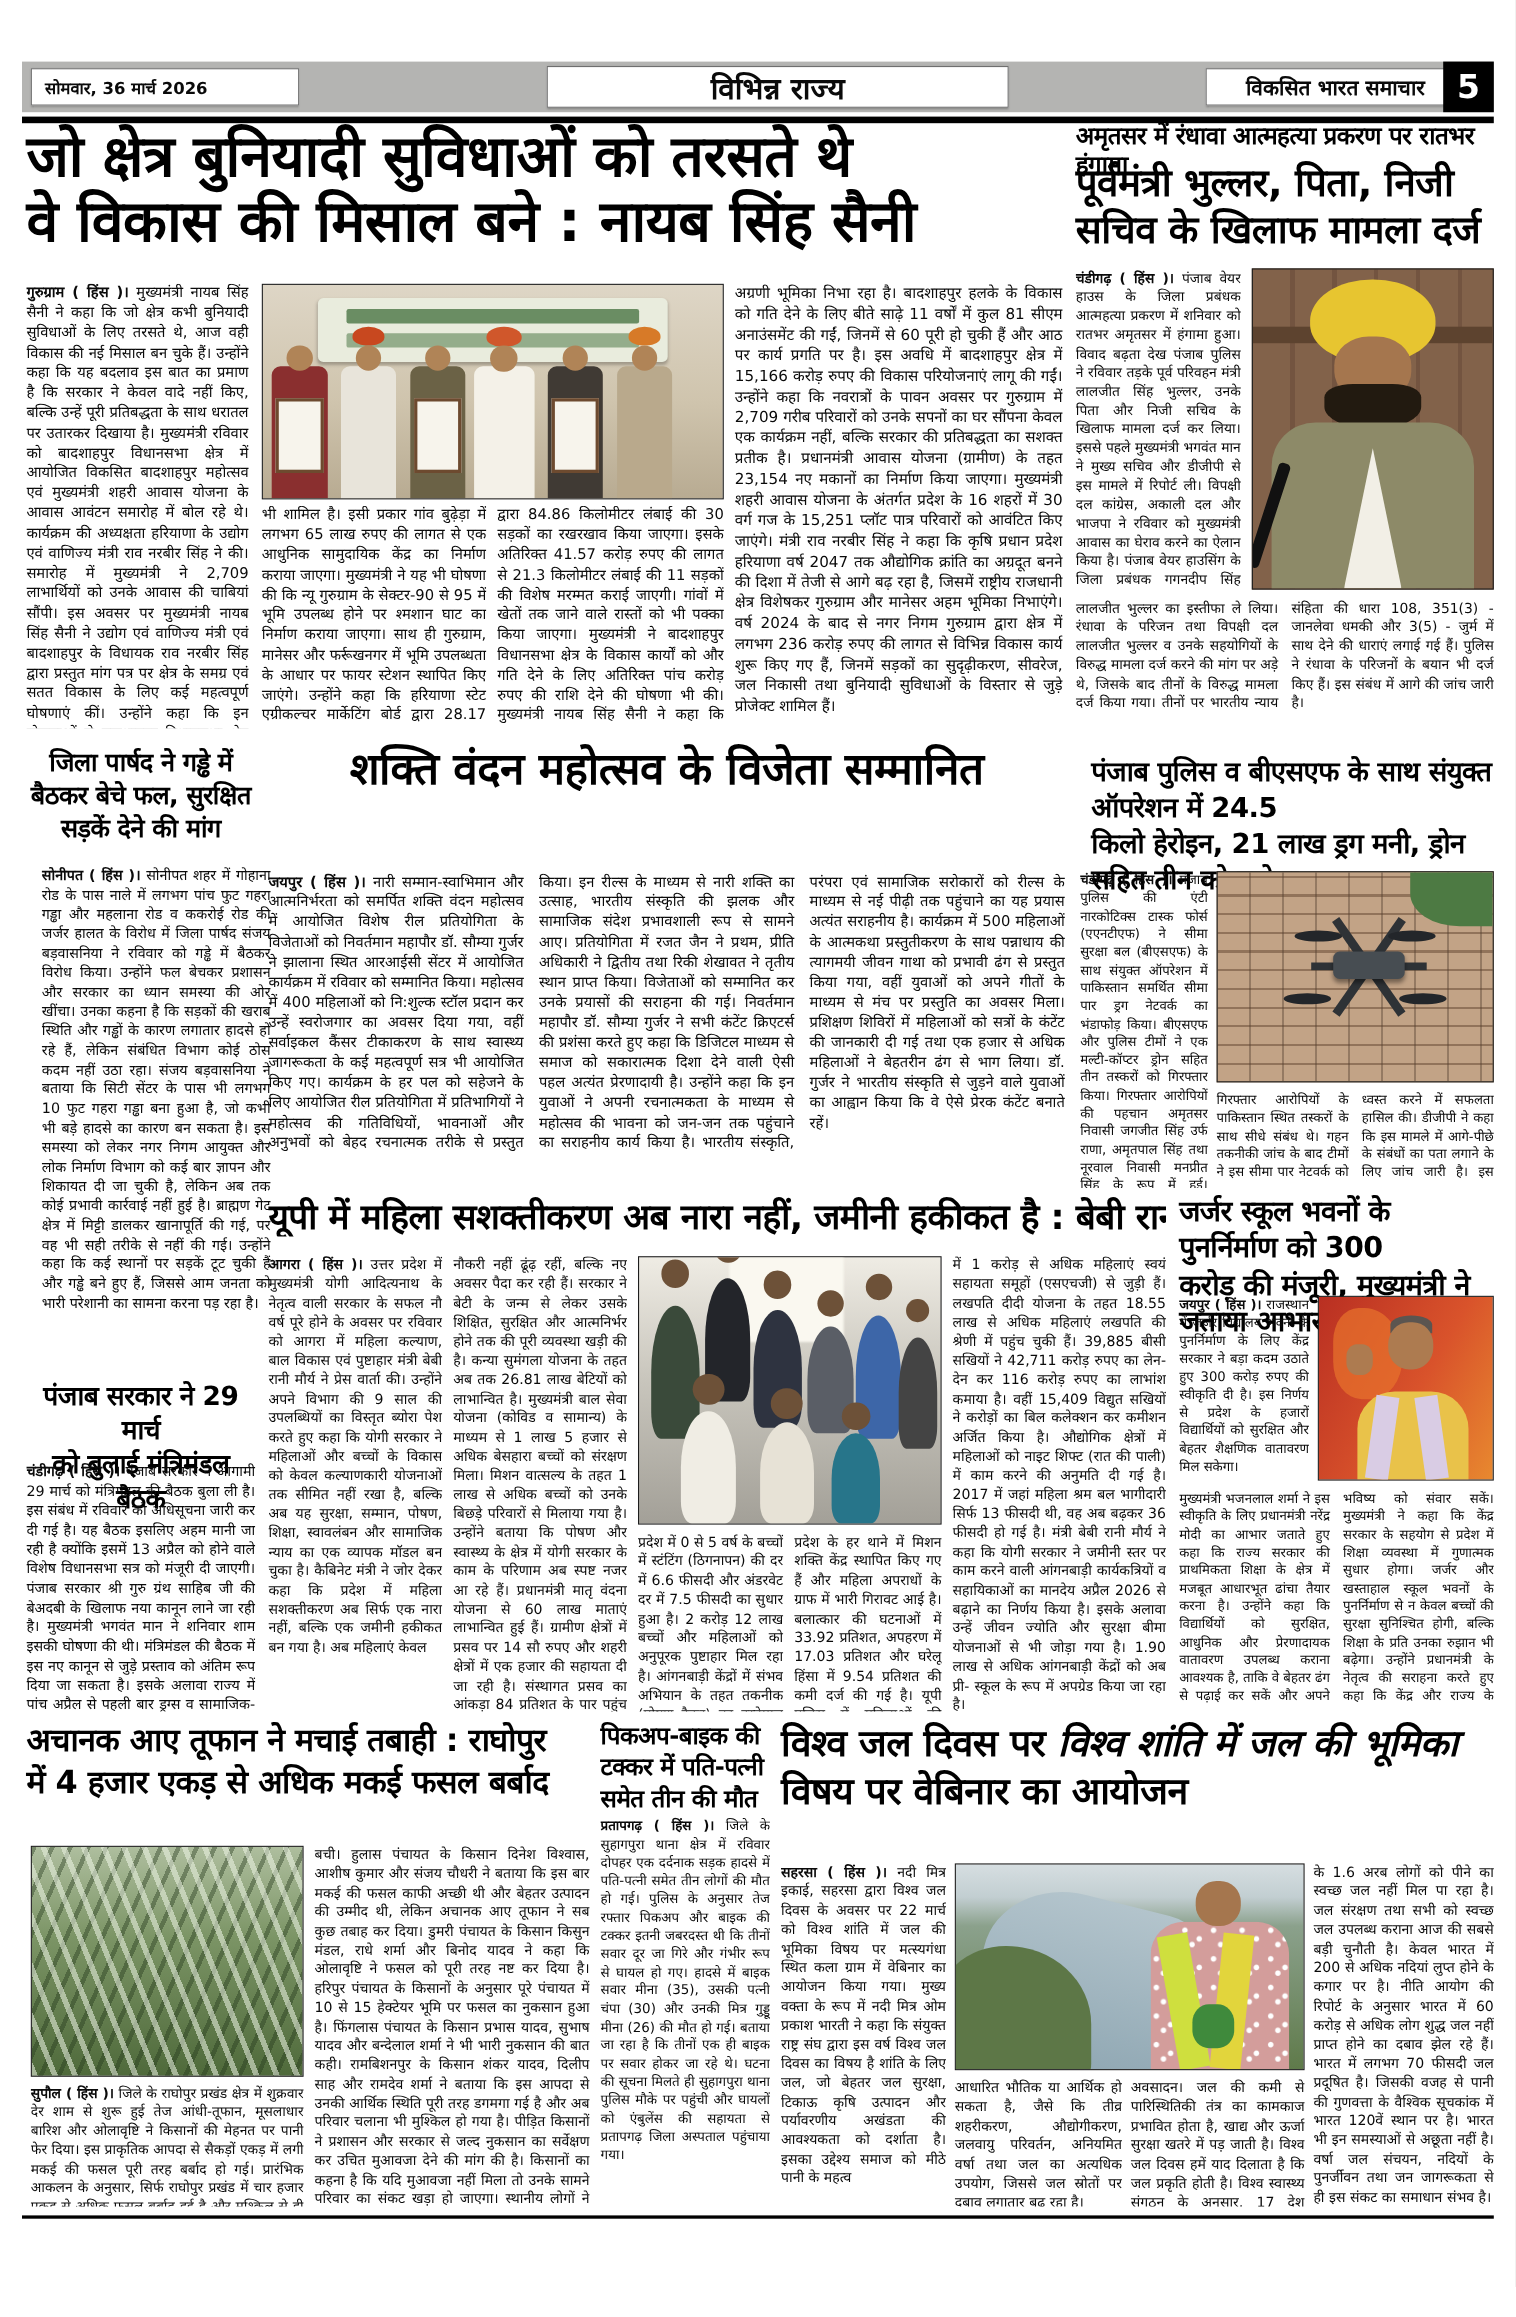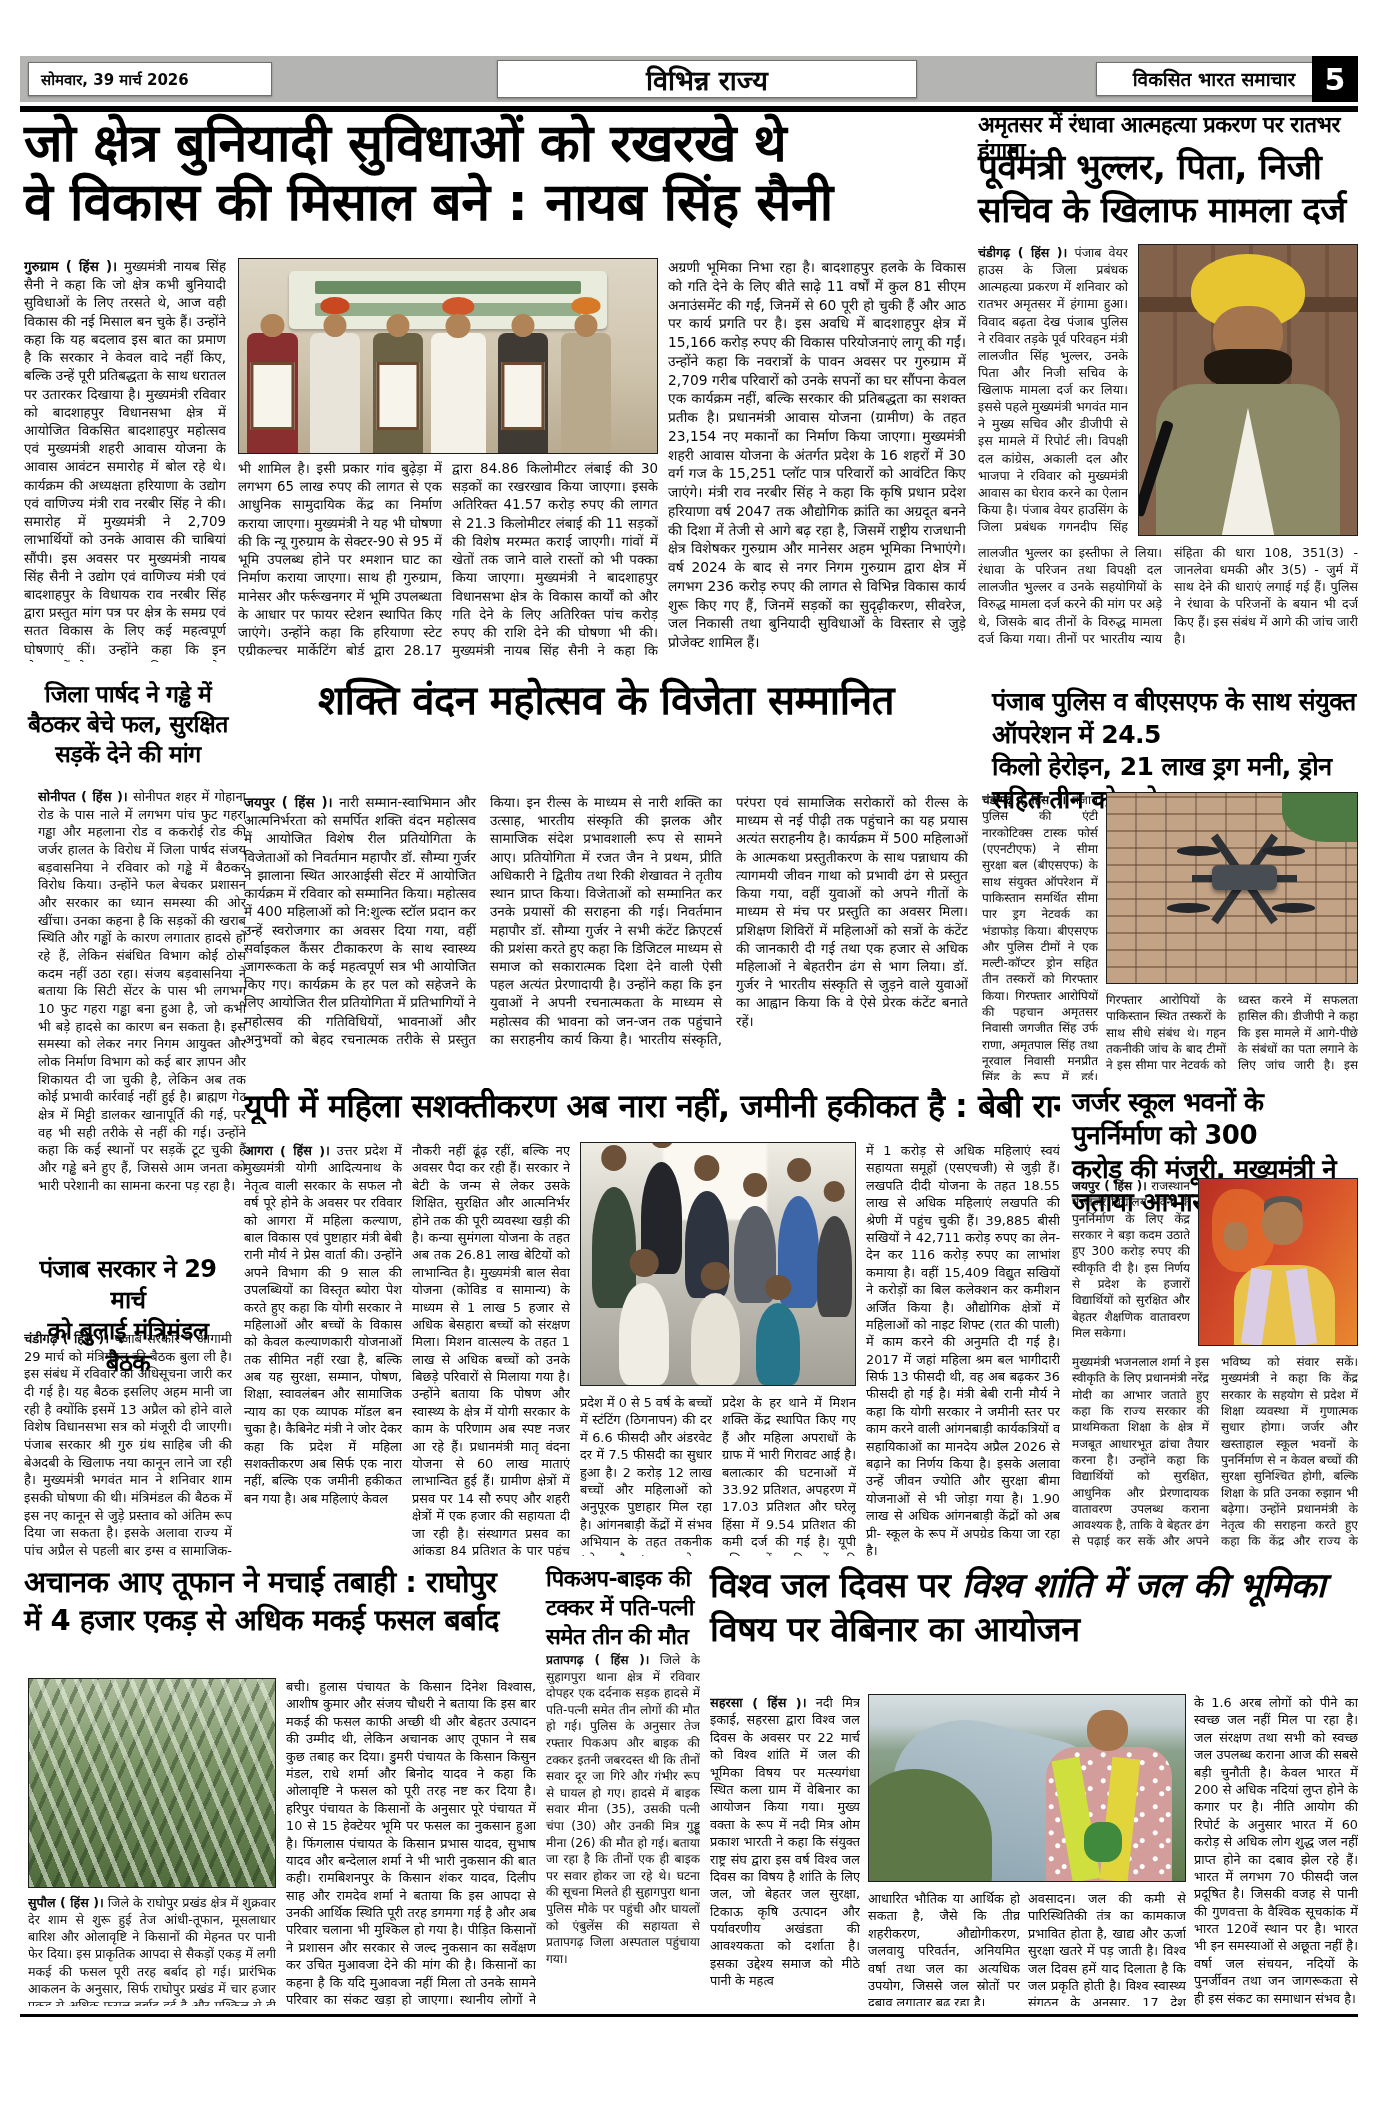--- a/index.html
+++ b/index.html
@@ -70,37 +70,37 @@
   .ph-river .man-scf2{right:30%;transform:rotate(-10deg);background:#cfdf3e;}
   .ph-river .patch{position:absolute;bottom:10%;right:20%;width:12%;height:22%;background:#3f8a3c;border-radius:40%;}
 </style>
 </head>
 <body>
 
 <div id="page">
 
   <div class="abs" style="left:20px;top:56px;width:1338px;height:46px;background:#b4b4b2;">
     <div class="mbox abs" style="left:8px;top:6px;width:244px;height:34px;padding-left:12px;">
-      <span style="font-weight:bold;font-size:15px;">सोमवार, 39 मार्च 2026</span>
+      <span style="font-weight:bold;font-size:15px;">सोमवार, 36 मार्च 2026</span>
     </div>
     <div class="mbox abs" style="left:477px;top:4px;width:420px;height:38px;justify-content:center;">
       <span style="font-weight:bold;font-size:27px;">विभिन्न राज्य</span>
     </div>
     <div class="mbox abs" style="left:1076px;top:6px;width:236px;height:34px;justify-content:center;">
       <span style="font-weight:bold;font-size:19px;">विकसित भारत समाचार</span>
     </div>
     <div class="abs" style="left:1292px;top:0;width:46px;height:46px;background:#000;color:#fff;display:flex;align-items:center;justify-content:center;">
       <span style="font-weight:bold;font-size:30px;">5</span>
     </div>
   </div>
   <div class="abs rule" style="left:20px;top:106px;width:1338px;height:6px;"></div>
 
   <div>
     <h1 class="abs hl" style="left:24px;top:114px;width:944px;font-size:52px;margin:0;">
-      <span class="ln">जो क्षेत्र बुनियादी सुविधाओं को रखरखे थे</span>
+      <span class="ln">जो क्षेत्र बुनियादी सुविधाओं को तरसते थे</span>
       <span class="ln">वे विकास की मिसाल बने : नायब सिंह सैनी</span>
     </h1>
     <div class="abs bt" style="left:24px;top:258px;width:202px;height:404px;font-size:13.4px;">
       <b>गुरुग्राम ( हिंस )।</b> <span>मुख्यमंत्री नायब सिंह सैनी ने कहा कि जो क्षेत्र कभी बुनियादी सुविधाओं के लिए तरसते थे, आज वही विकास की नई मिसाल बन चुके हैं। उन्होंने कहा कि यह बदलाव इस बात का प्रमाण है कि सरकार ने केवल वादे नहीं किए, बल्कि उन्हें पूरी प्रतिबद्धता के साथ धरातल पर उतारकर दिखाया है। मुख्यमंत्री रविवार को बादशाहपुर विधानसभा क्षेत्र में आयोजित विकसित बादशाहपुर महोत्सव एवं मुख्यमंत्री शहरी आवास योजना के आवास आवंटन समारोह में बोल रहे थे। कार्यक्रम की अध्यक्षता हरियाणा के उद्योग एवं वाणिज्य मंत्री राव नरबीर सिंह ने की। समारोह में मुख्यमंत्री ने 2,709 लाभार्थियों को उनके आवास की चाबियां सौंपी। इस अवसर पर मुख्यमंत्री नायब सिंह सैनी ने उद्योग एवं वाणिज्य मंत्री एवं बादशाहपुर के विधायक राव नरबीर सिंह द्वारा प्रस्तुत मांग पत्र पर क्षेत्र के समग्र एवं सतत विकास के लिए कई महत्वपूर्ण घोषणाएं कीं। उन्होंने कहा कि इन योजनाओं से बादशाहपुर विधानसभा क्षेत्र को विकास के नए आयाम मिलेंगे। मुख्यमंत्री ने घोषणा की कि फर्रुखनगर-गुरुग्राम मार्ग को लगभग 365 करोड़ रुपए की लागत से फोर-लेन किया जाएगा, जिसमें चंदू बाईपास का निर्माण</span>
     </div>
     <div class="photo ph-event" style="left:238px;top:258px;width:420px;height:196px;">
       <div class="banner">
         <div class="bstrip" style="top:18%;"></div>
         <div class="bstrip" style="top:56%;opacity:.5;"></div>
       </div>

